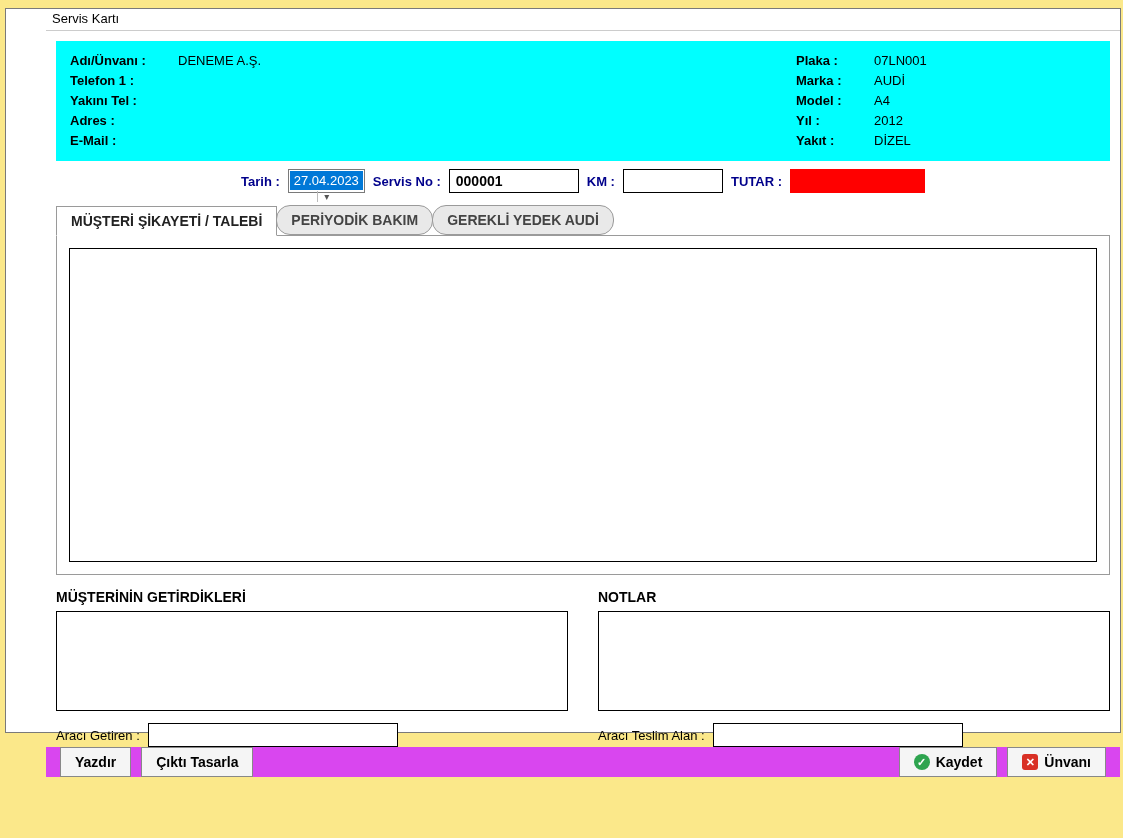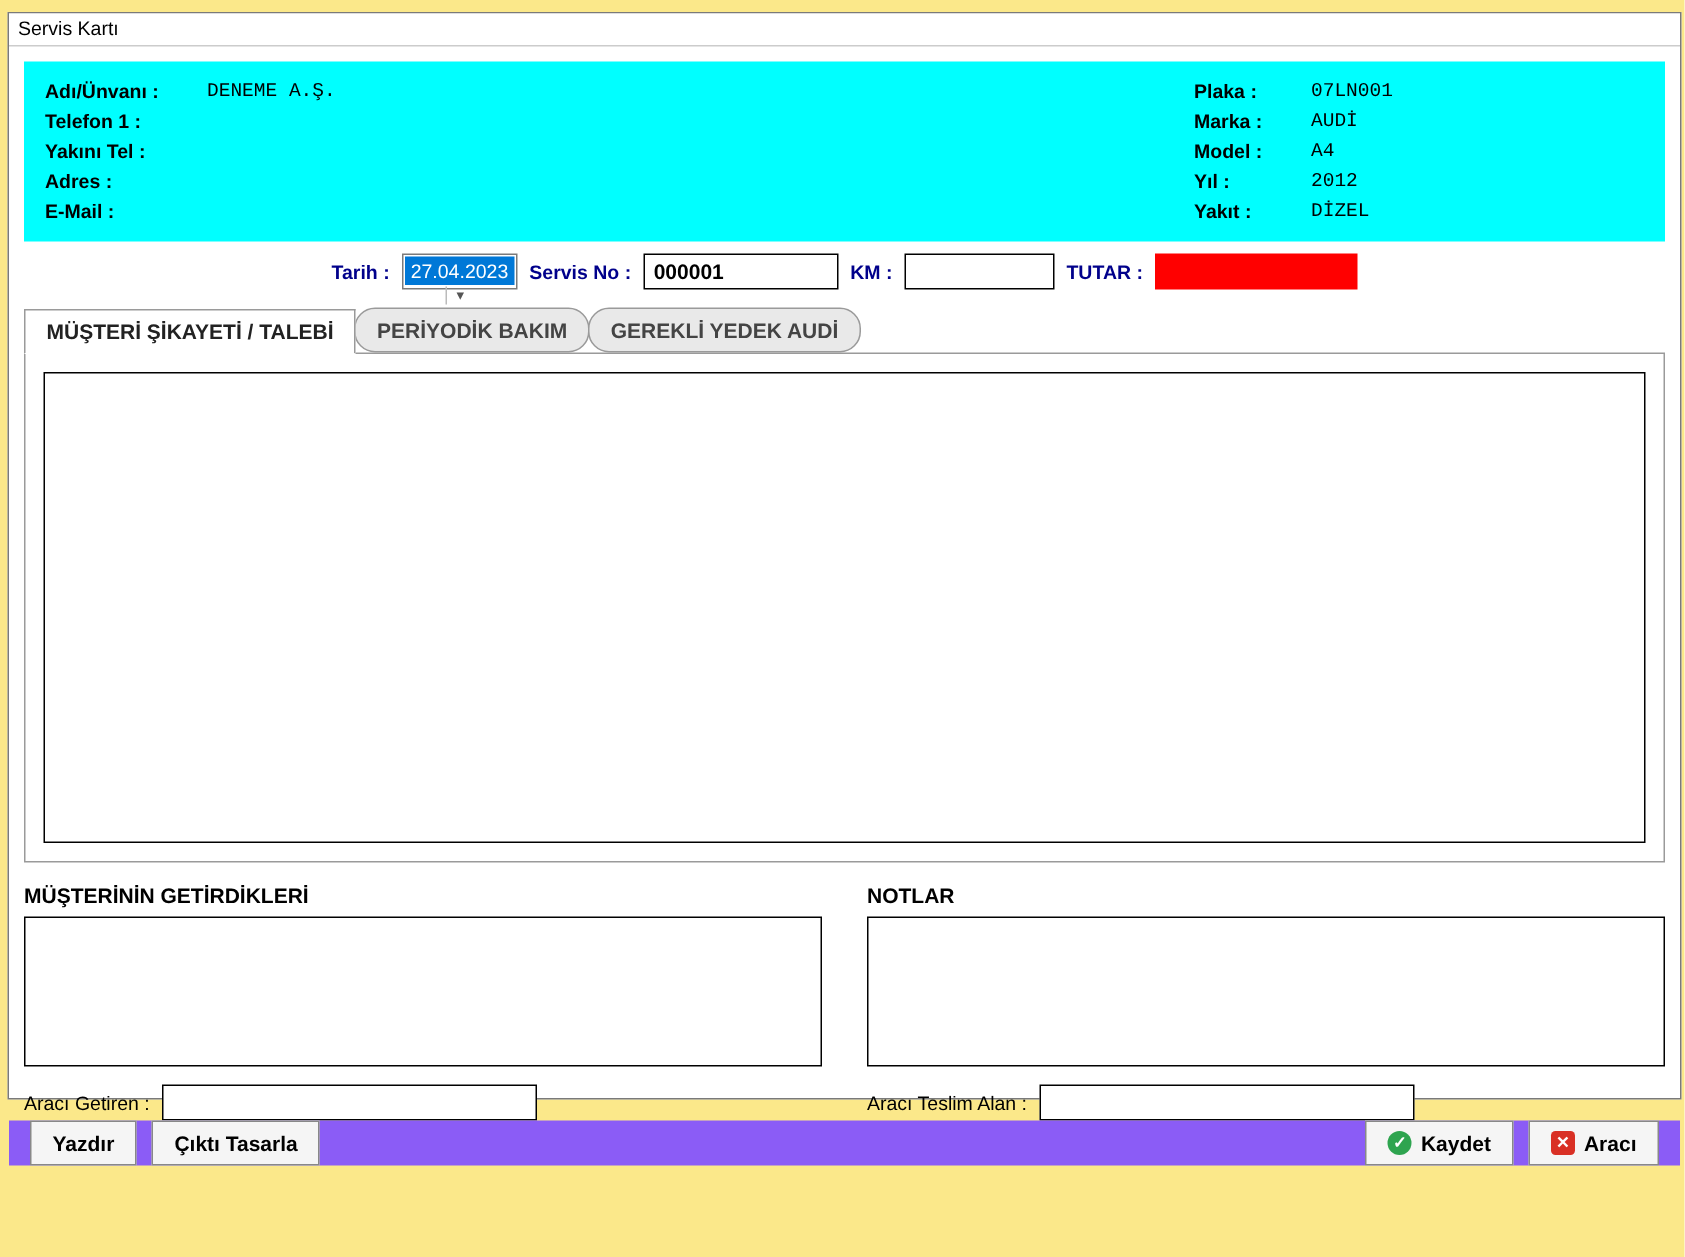--- a/index.html
+++ b/index.html
@@ -13,20 +13,21 @@
       position: relative;
     }
     .window {
       position: absolute;
       left: 5px;
       top: 8px;
       width: 1116px;
       height: 725px;
       background: #fff;
       border: 1px solid #7a7a7a;
+      padding-left: 40px;
     }
     .titlebar {
       height: 22px;
       padding: 2px 6px;
       background: #fff;
       border-bottom: 1px solid #ccc;
       font-size: 13px;
     }
     .content {
       padding: 10px 10px 0 10px;
@@ -42,21 +43,21 @@
       justify-content: space-between;
       font-weight: bold;
       color: #000;
       line-height: 20px;
       margin-bottom: 8px;
     }
     .info-left, .info-right { }
     .info-row { display: flex; }
     .info-label { min-width: 100px; }
     .info-right .info-label { min-width: 70px; }
-    .info-val { font-weight: normal; padding-left: 8px; font-family: Liberation Mono, monospace; }
+    .info-val { font-weight: normal; padding-left: 8px; }
     
     .date-row {
       display: flex;
       align-items: center;
       gap: 8px;
       margin-bottom: 12px;
       font-weight: bold;
       color: #00008b;
       justify-content: center;
     }
@@ -164,21 +165,21 @@
       gap: 8px;
     }
     .lower-input-row input {
       flex: 0 0 250px;
     }
     
     .footer {
       margin-top: auto;
       margin-left: -10px;
       margin-right: -10px;
-      background: #8b5cf6;
+      background: #d946ef;
       height: 48px;
       display: flex;
       align-items: center;
       padding: 0 14px;
       gap: 10px;
     }
     .footer .spacer { flex: 1; }
     .btn {
       background: #f5f5f5;
       border: 1px solid #888;
@@ -309,18 +310,18 @@
       <button class="btn">
         <span>Çıktı Tasarla</span>
       </button>
       <div class="spacer"></div>
       <button class="btn">
         <span class="icon-circle ic-green">✓</span>
         <span>Kaydet</span>
       </button>
       <button class="btn">
         <span class="icon-circle ic-red">✕</span>
-        <span>Aracı</span>
+        <span>Ünvanı</span>
       </button>
     </div>
 
   </div>
 </div>
 
 </body></html>

